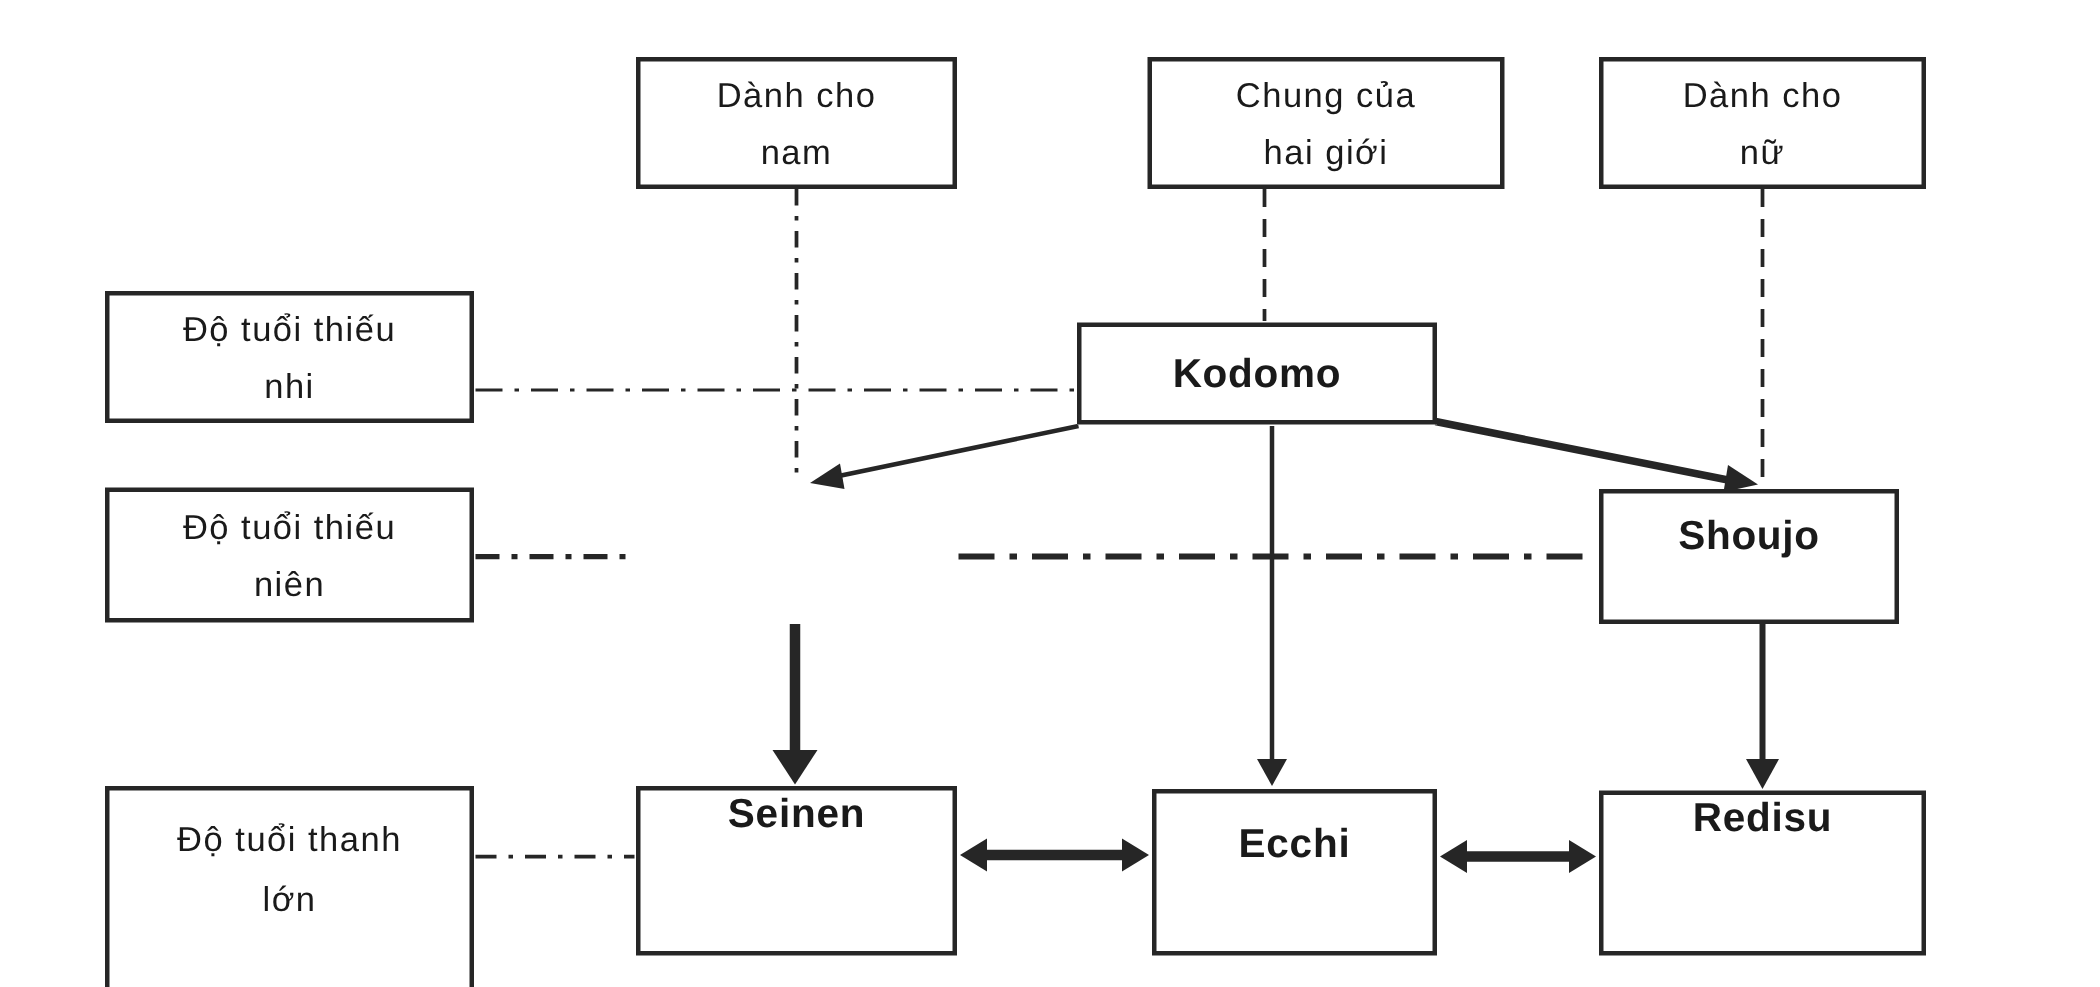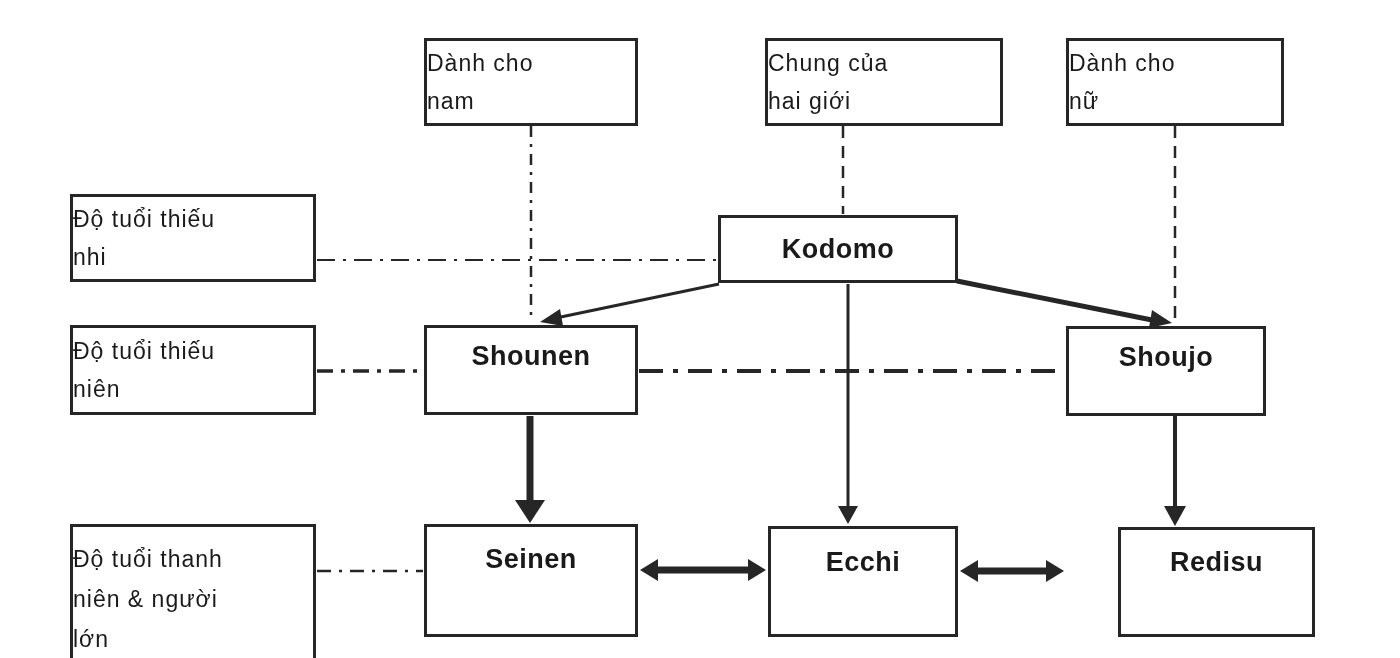--- a/index.html
+++ b/index.html
@@ -16,40 +16,40 @@
     box-sizing: border-box;
     border: 3px solid #262626;
     background: #ffffff;
     color: #1a1a1a;
     text-align: center;
   }
   .plain {
     display: flex;
     flex-direction: column;
     justify-content: center;
-    align-items: flex-start;
+    align-items: center;
     font-size: 23px;
     letter-spacing: 1px;
     line-height: 38px;
     font-weight: 400;
   }
   .plain.bottomleft {
     justify-content: flex-start;
     padding-top: 12px;
     line-height: 40px;
   }
   .cat {
     font-weight: 700;
     font-size: 27px;
     letter-spacing: 0.5px;
   }
   .cat .cline { width: 100%; }
   .cat.center { display: flex; flex-direction: column; justify-content: center; }
   .cat.pt12 { padding-top: 13px; }
-  .cat.pt16 { padding-top: 17px; }
+  .cat.pt16 { }
   .cat.twoline { line-height: 44px; padding-top: 11px; }
   svg.wires { position: absolute; left: 0; top: 0; pointer-events: none; }
   svg .ln { stroke: #262626; fill: none; }
   svg .hd { fill: #262626; stroke: none; }
 </style>
 </head>
 <body>
 
 <div class="canvas">
 
@@ -109,36 +109,32 @@
   <div class="box plain" style="left:70px; top:194px; width:246px; height:88px;">
     <div>Độ tuổi thiếu</div>
     <div>nhi</div>
   </div>
   <div class="box plain" style="left:70px; top:325px; width:246px; height:90px;">
     <div>Độ tuổi thiếu</div>
     <div>niên</div>
   </div>
   <div class="box plain bottomleft" style="left:70px; top:524px; width:246px; height:140px;">
     <div>Độ tuổi thanh</div>
-    <div>niên &amp; người</div>
     <div>lớn</div>
   </div>
 
   <div class="box cat center" style="left:718px; top:215px; width:240px; height:68px;">
     <div class="cline">Kodomo</div>
-  </div>
-  <div class="box cat pt12" style="left:424px; top:325px; width:214px; height:90px;">
-    <div class="cline">Shounen</div>
   </div>
   <div class="box cat pt12" style="left:1066px; top:326px; width:200px; height:90px;">
     <div class="cline">Shoujo</div>
   </div>
   <div class="box cat pt16" style="left:424px; top:524px; width:214px; height:113px;">
     <div class="cline">Seinen</div>
   </div>
   <div class="box cat twoline" style="left:768px; top:526px; width:190px; height:111px;">
     <div class="cline">Ecchi</div>
   </div>
-  <div class="box cat pt16" style="left:1118px; top:527px; width:197px; height:110px;">
+  <div class="box cat pt16" style="left:1066px; top:527px; width:218px; height:110px;">
     <div class="cline">Redisu</div>
   </div>
 
 </div>
 
 </body></html>

